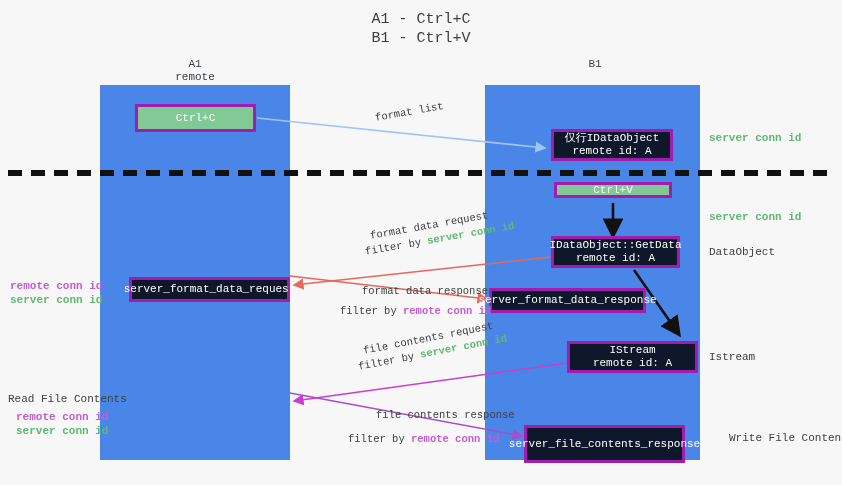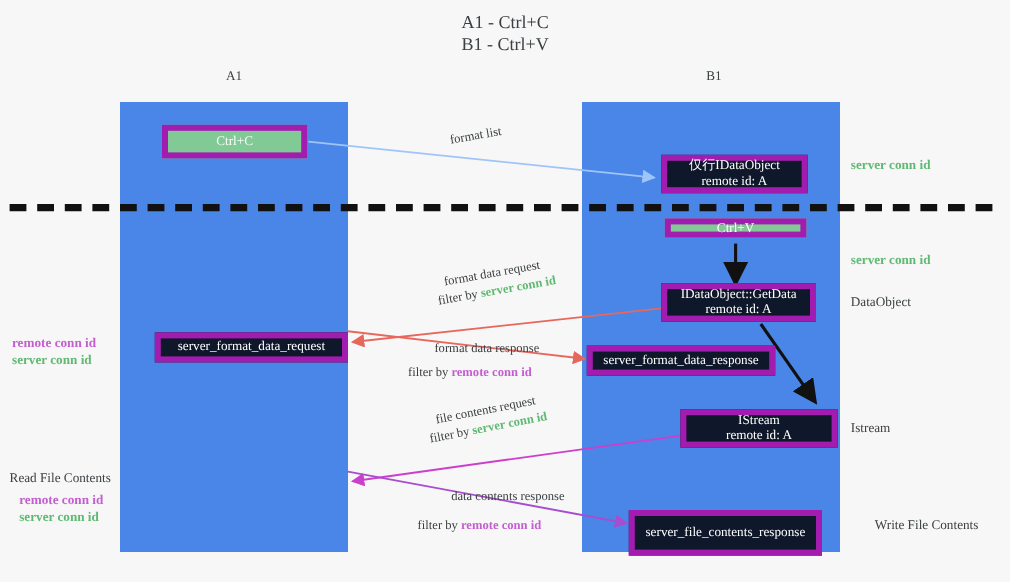--- a/index.html
+++ b/index.html
@@ -5,21 +5,21 @@
   html, body {
     margin: 0;
     padding: 0;
     background: #f7f7f7;
   }
   #canvas {
     position: relative;
     width: 842px;
     height: 485px;
     background: #f7f7f7;
-    font-family: Liberation Serif, serif;
+    font-family: Liberation Mono, monospace;
     overflow: hidden;
   }
   svg.layer {
     position: absolute;
     left: 0; top: 0;
     width: 842px;
     height: 485px;
     pointer-events: none;
   }
   .title {
@@ -47,21 +47,21 @@
     position: absolute;
     box-sizing: border-box;
     display: flex;
     flex-direction: column;
     align-items: center;
     justify-content: center;
     text-align: center;
     color: #ffffff;
     font-size: 11px;
     line-height: 13px;
-    border: 5px solid #a21caf;
+    border: 3px solid #a21caf;
   }
   .node.orange { background: #0f172a; }
   .node.green { background: #81c995; }
   .edge-label {
     position: absolute;
     font-size: 10.5px;
     color: #3c4043;
     line-height: 14px;
     white-space: nowrap;
   }
@@ -79,20 +79,21 @@
 </style>
 </head>
 <body>
 
 <div id="canvas">
 
   <div class="title" style="top:10px;">A1 - Ctrl+C</div>
   <div class="title" style="top:29px;">B1 - Ctrl+V</div>
 
   <div class="col-header" style="left:115px; top:58px;">A1</div>
+  <div class="col-header" style="left:115px; top:71px;">remote</div>
   <div class="col-header" style="left:515px; top:58px;">B1</div>
 
   <div class="lane" style="left:100px; top:85px; width:190px; height:375px;"></div>
   <div class="lane" style="left:485px; top:85px; width:215px; height:375px;"></div>
 
   <svg class="layer">
     <defs>
       <marker id="ah-blue" markerWidth="7" markerHeight="7" refX="6" refY="3.5" orient="auto">
         <path d="M0,0 L7,3.5 L0,7 z" fill="#9fc5f8"></path>
       </marker>
@@ -173,21 +174,21 @@
   <div class="edge-label" style="left:362px; top:284px;">format data response</div>
   <div class="edge-label" style="left:340px; top:304px;">
     <span>filter by </span><span class="conn-purple">remote conn id</span>
   </div>
 
   <div class="edge-label rot-b" style="left:362px; top:344px;">file contents request</div>
   <div class="edge-label rot-b" style="left:357px; top:360px;">
     <span>filter by </span><span class="conn-green">server conn id</span>
   </div>
 
-  <div class="edge-label" style="left:376px; top:408px;">data contents response</div>
+  <div class="edge-label" style="left:376px; top:408px;">file contents response</div>
   <div class="edge-label" style="left:348px; top:432px;">
     <span>filter by </span><span class="conn-purple">remote conn id</span>
   </div>
 
   <div class="side-label conn-green" style="left:709px; top:131px;">server conn id</div>
   <div class="side-label conn-green" style="left:709px; top:210px;">server conn id</div>
   <div class="side-label" style="left:709px; top:245px;">DataObject</div>
   <div class="side-label" style="left:709px; top:350px;">Istream</div>
   <div class="side-label" style="left:709px; top:431px;margin-left:20px;">Write File Contents</div>
 

